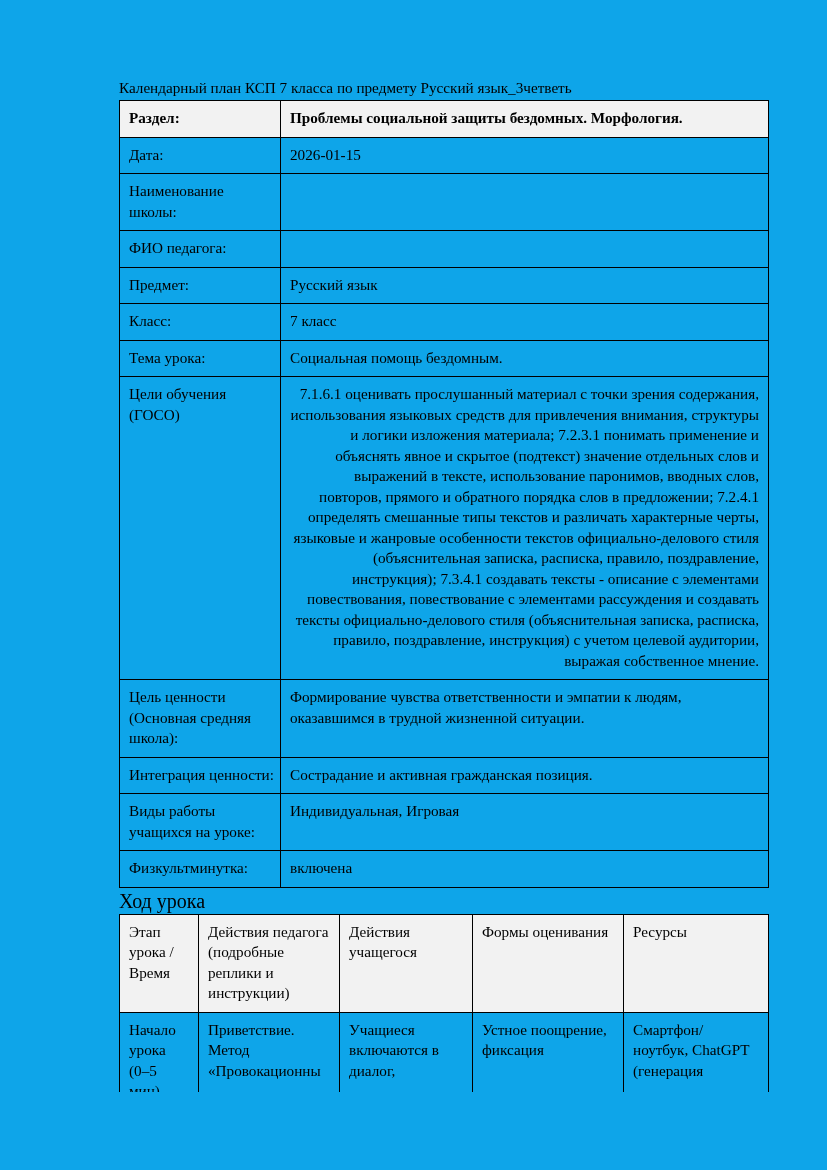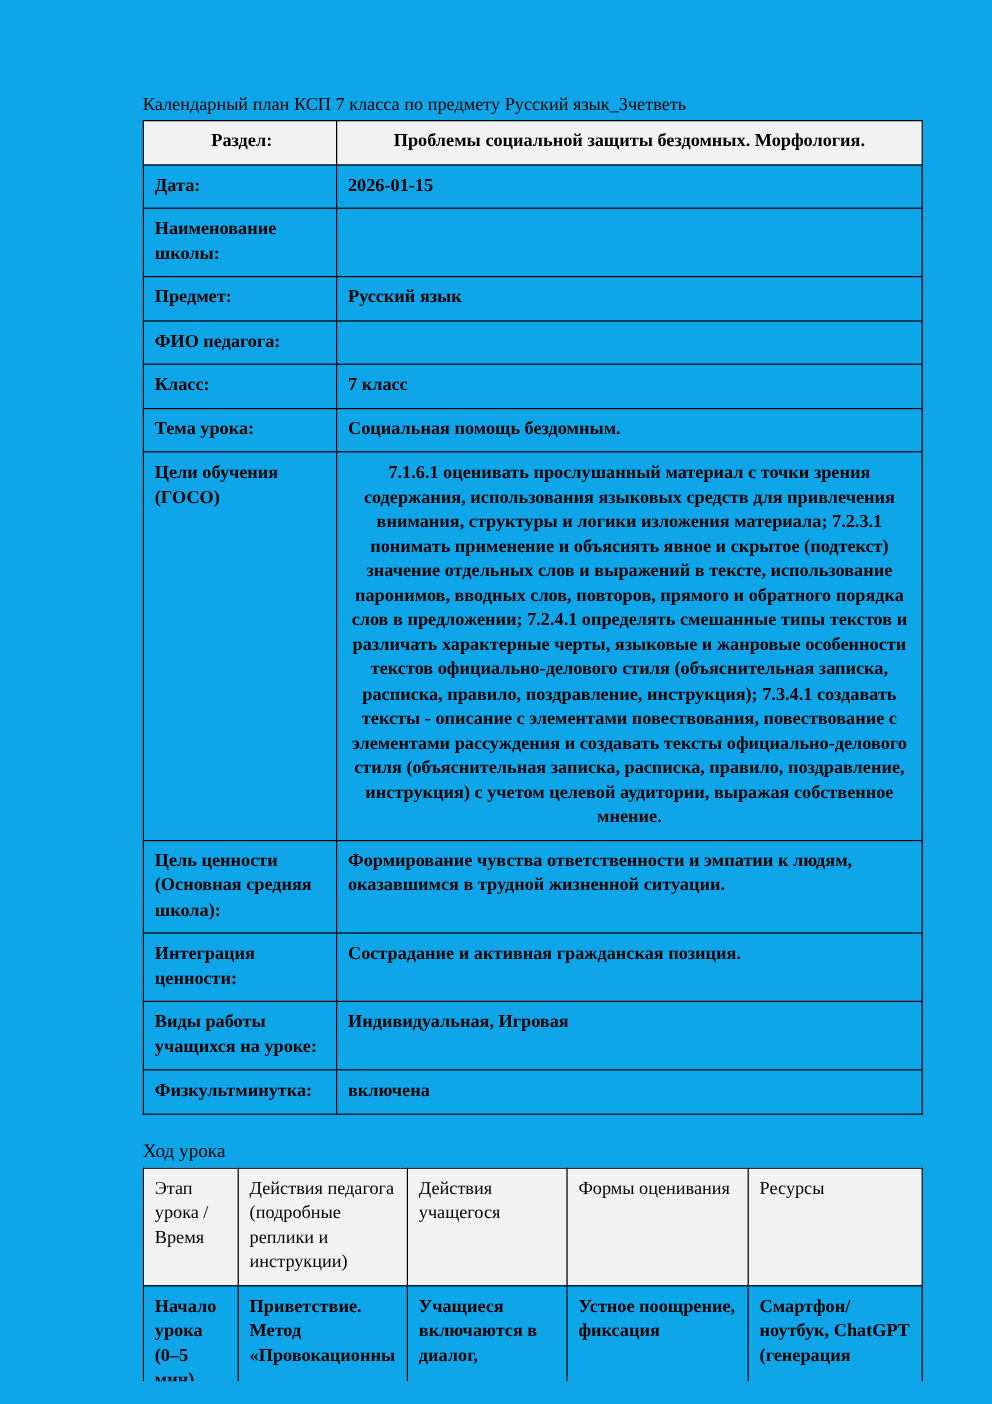--- a/index.html
+++ b/index.html
@@ -37,46 +37,45 @@
     margin: 0;
   }
   table.kspt td,
   table.kspt th {
     border: 1px solid #000000;
     vertical-align: top;
     padding: 7px 9px 8px 9px;
     font-size: 15.2px;
     line-height: 20.5px;
     text-align: left;
-    font-weight: bold;
+    font-weight: normal;
   }
   
   .info-table col.c1 { width: 161px; }
   .info-table col.c2 { width: 488px; }
   .info-table tr.header-row td {
     background: #f2f2f2;
     font-weight: bold;
-    text-align: center;
   }
   .info-table td.label {
     padding-right: 6px;
   }
   .cell-text {
     display: block;
     white-space: pre-wrap;
   }
   .goals-text {
     display: block;
     white-space: normal;
-    text-align: center;
+    text-align: right;
   }
   .section-label {
-    font-size: 16px;
+    font-size: 20px;
     line-height: 20px;
-    margin: 21px 0 3px 0;
+    margin: 3px 0 3px 0;
   }
   
   .flow-table { width: 649px; }
   .flow-table col.f1 { width: 79px; }
   .flow-table col.f2 { width: 141px; }
   .flow-table col.f3 { width: 133px; }
   .flow-table col.f4 { width: 151px; }
   .flow-table col.f5 { width: 145px; }
   .flow-table thead td {
     background: #f2f2f2;
@@ -126,32 +125,32 @@
         <tr>
           <td class="label">
             <span class="cell-text">Наименование школы:</span>
           </td>
           <td>
             <span class="cell-text"></span>
           </td>
         </tr>
         <tr>
           <td class="label">
+            <span class="cell-text">ФИО педагога:</span>
+          </td>
+          <td>
+            <span class="cell-text"></span>
+          </td>
+        </tr>
+        <tr>
+          <td class="label">
             <span class="cell-text">Предмет:</span>
           </td>
           <td>
             <span class="cell-text">Русский язык</span>
-          </td>
-        </tr>
-        <tr>
-          <td class="label">
-            <span class="cell-text">ФИО педагога:</span>
-          </td>
-          <td>
-            <span class="cell-text"></span>
           </td>
         </tr>
         <tr>
           <td class="label">
             <span class="cell-text">Класс:</span>
           </td>
           <td>
             <span class="cell-text">7 класс</span>
           </td>
         </tr>

